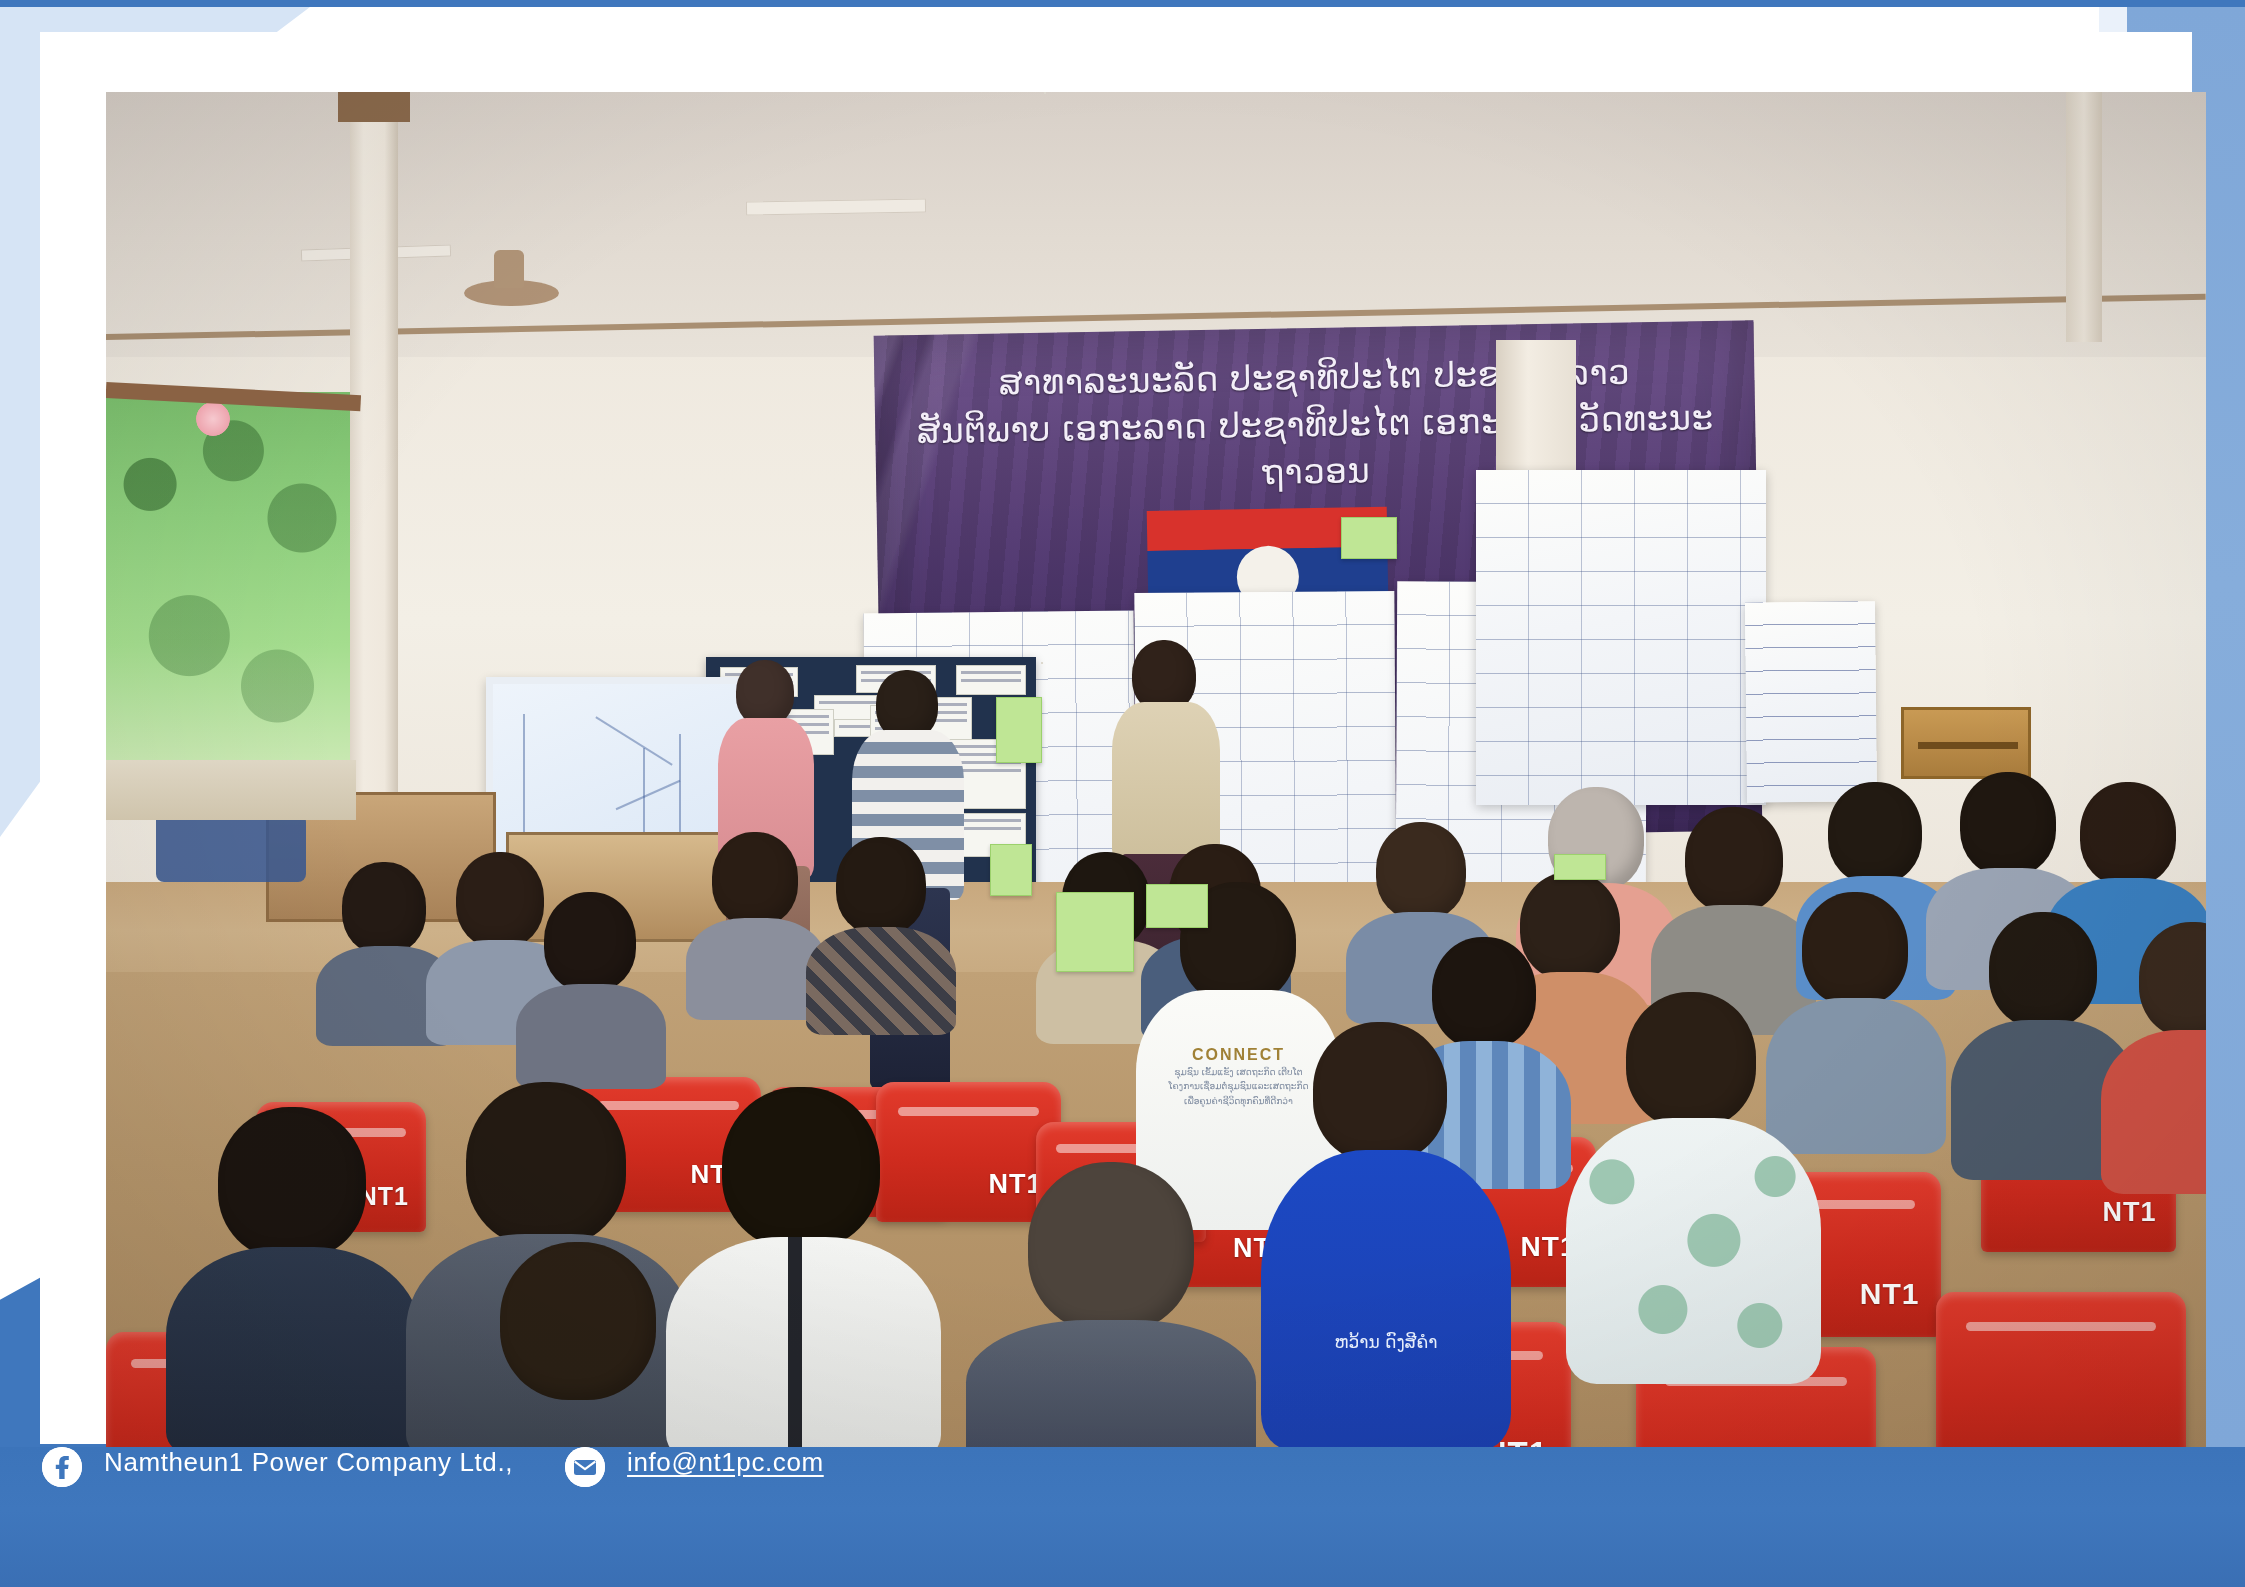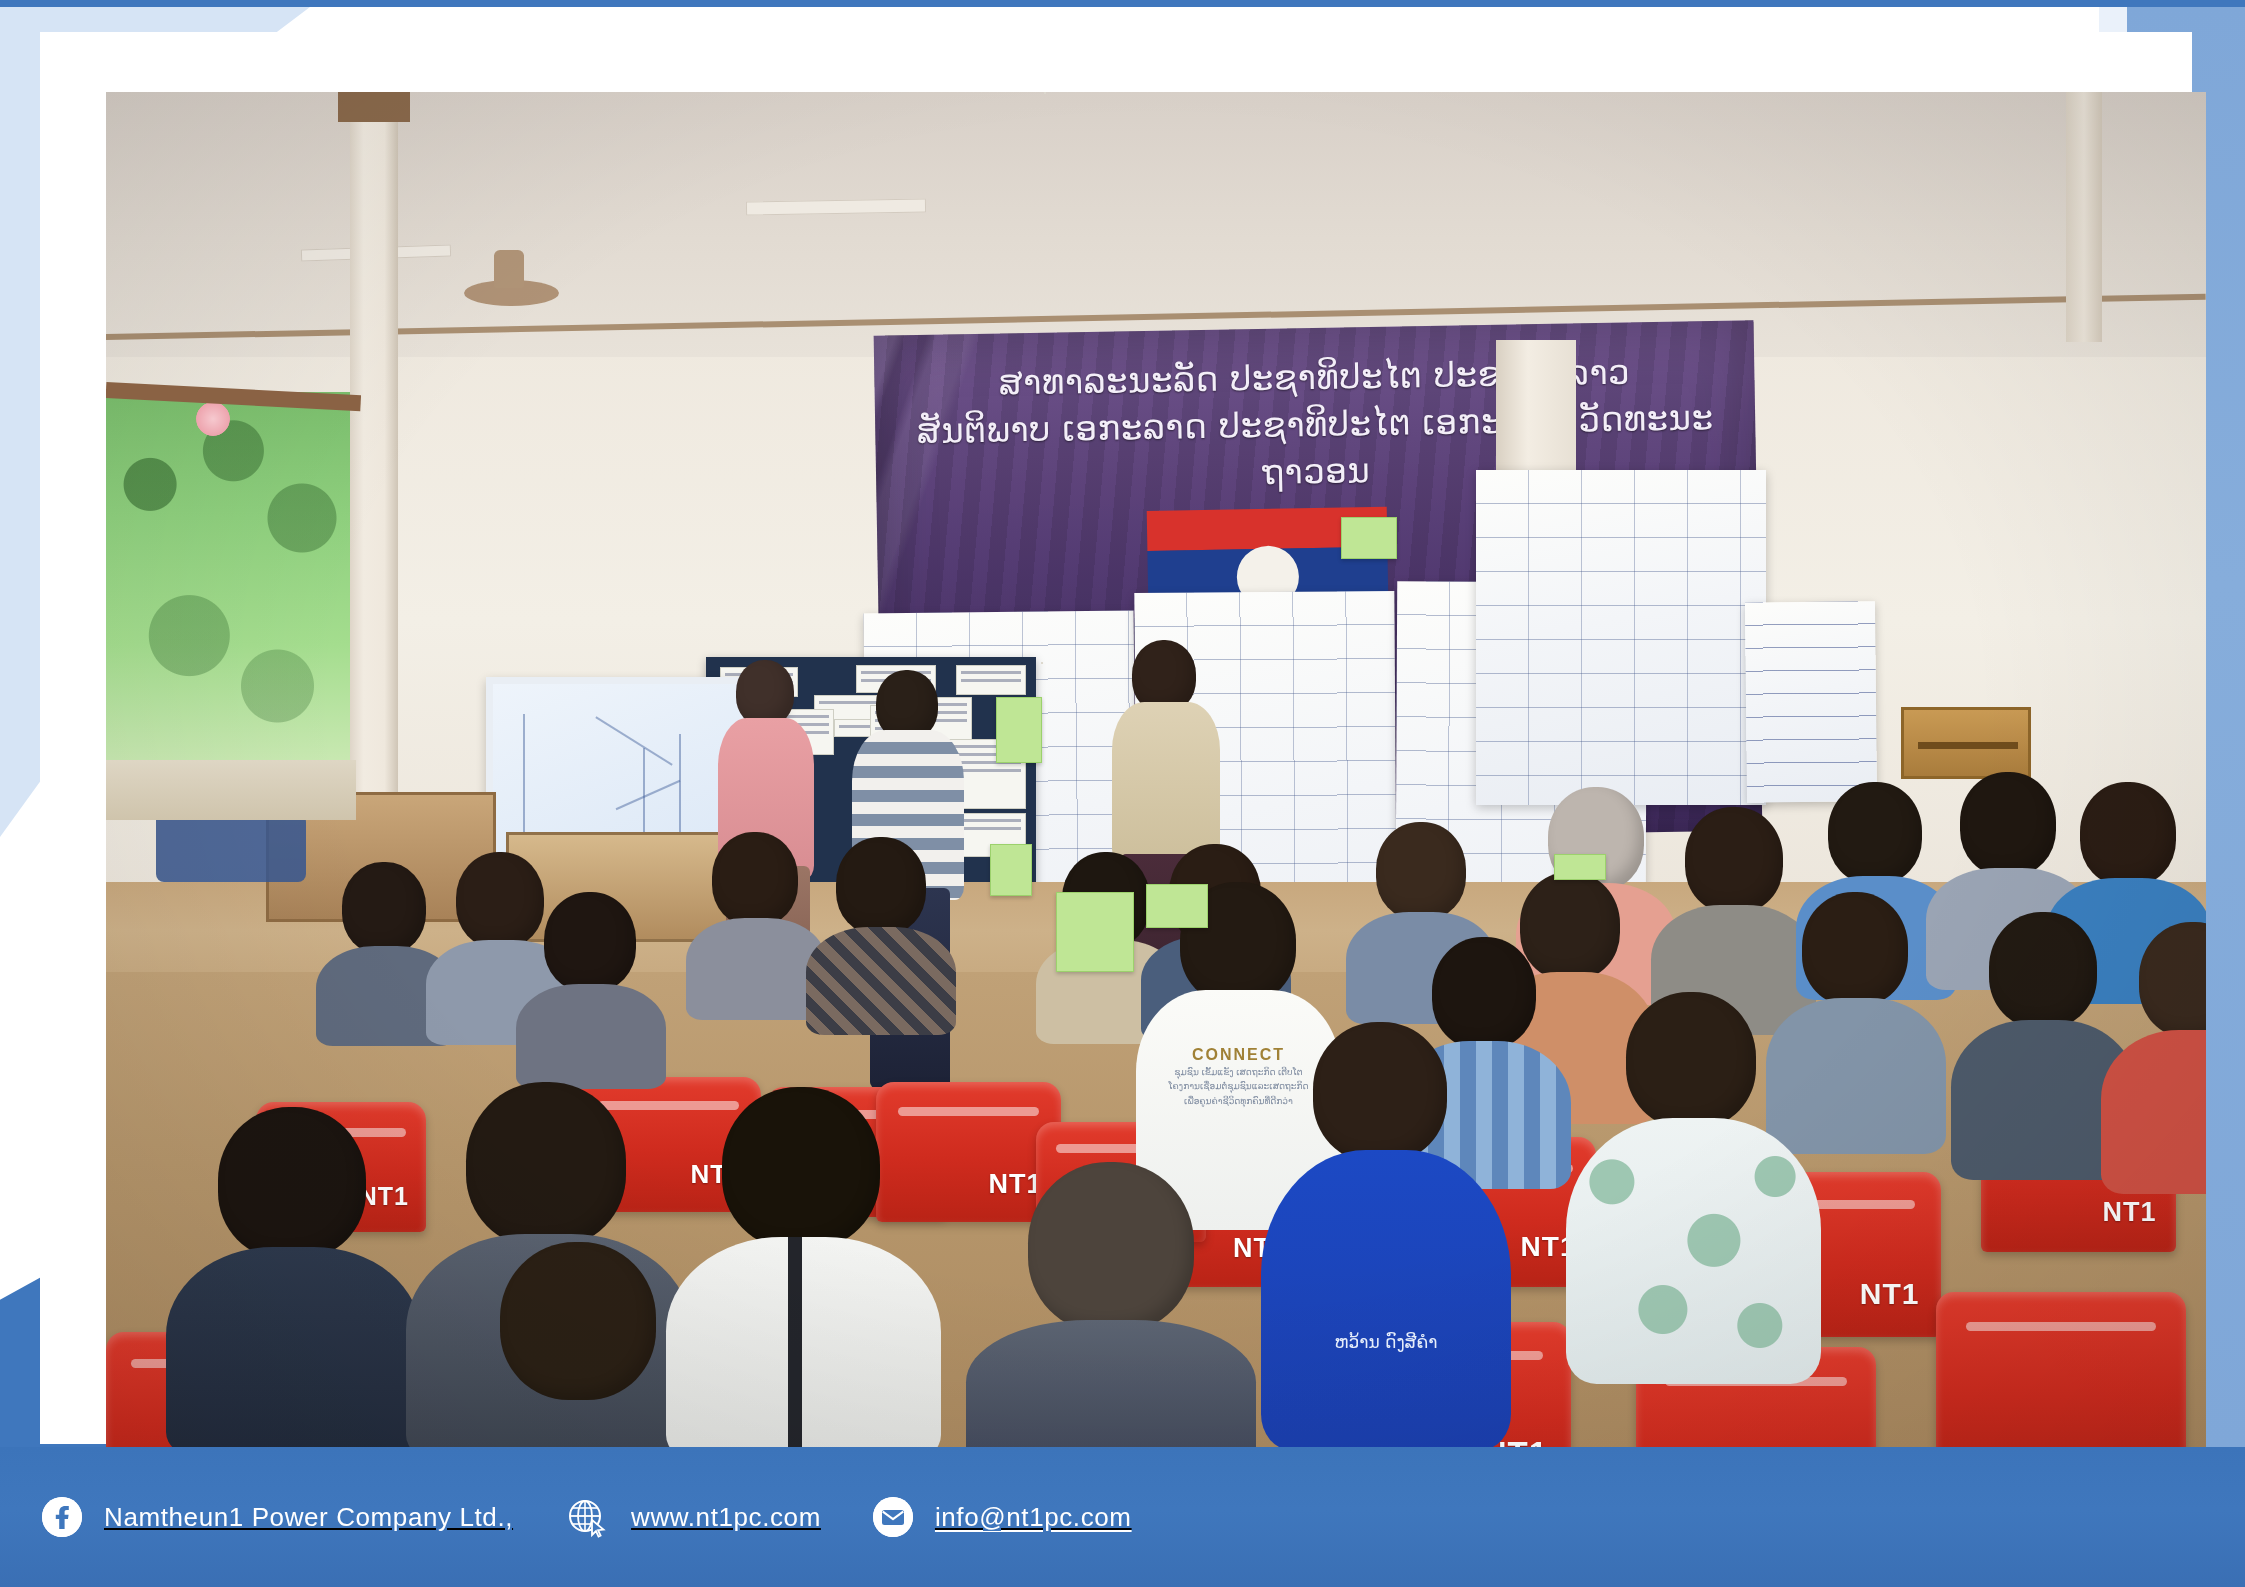--- a/index.html
+++ b/index.html
@@ -54,23 +54,22 @@
 
   
   .footer{
     position:absolute; left:0; bottom:0;
     width:2245px; height:140px;
     background:linear-gradient(180deg,#3c74ba 0%, #3f77bd 45%, #3a6fb4 100%);
     display:flex; align-items:center;
     padding-left:42px;
   }
   .footer-item{
-    display:flex; align-items:center;
+    display:flex; align-items:flex-start;
     height:100%;
-    text-decoration:underline;
   }
   .footer-item + .footer-item{ margin-left:52px; }
   .circ-icon{
     width:40px; height:40px; border-radius:50%;
     background:#ffffff;
     display:flex; align-items:center; justify-content:center;
     flex:0 0 auto;
   }
   .circ-icon svg{ display:block; }
   .footer-text{
@@ -748,34 +747,20 @@
     <div class="footer-item">
       <span class="circ-icon">
         <svg width="40" height="40" viewBox="0 0 40 40">
           <circle cx="20" cy="20" r="20" fill="#ffffff"></circle>
           <path d="M22.6 32V21.9h3.4l.6-4.2h-4V15c0-1.2.4-2.1 2.1-2.1h2.1V9.1c-.4-.06-1.9-.2-3.6-.2-3.6 0-6 2.2-6 6.2v2.6h-3.4v4.2h3.4V32h5.4z" fill="#3f77bd"></path>
         </svg>
       </span>
       <span class="footer-text">Namtheun1 Power Company Ltd.,</span>
     </div>
 
-    <div class="footer-item">
-      <span class="globe-wrap">
-        <svg width="44" height="44" viewBox="0 0 44 44">
-          <circle cx="20" cy="21" r="15" fill="none" stroke="#ffffff" stroke-width="2"></circle>
-          <ellipse cx="20" cy="21" rx="7" ry="15" fill="none" stroke="#ffffff" stroke-width="1.8"></ellipse>
-          <line x1="5" y1="21" x2="35" y2="21" stroke="#ffffff" stroke-width="1.8"></line>
-          <line x1="7.5" y1="13" x2="32.5" y2="13" stroke="#ffffff" stroke-width="1.6"></line>
-          <line x1="7.5" y1="29" x2="32.5" y2="29" stroke="#ffffff" stroke-width="1.6"></line>
-          <line x1="20" y1="6" x2="20" y2="36" stroke="#ffffff" stroke-width="1.6"></line>
-          <path d="M27 25 L27 40 L31 36 L33.5 41.5 L35.6 40.5 L33.1 35.2 L38.5 34.6 Z" fill="#3f77bd" stroke="#ffffff" stroke-width="1.8"></path>
-        </svg>
-      </span>
-      <span class="footer-text">www.nt1pc.com</span>
-    </div>
 
     <div class="footer-item">
       <span class="circ-icon">
         <svg width="40" height="40" viewBox="0 0 40 40">
           <circle cx="20" cy="20" r="20" fill="#ffffff"></circle>
           <rect x="9" y="13" width="22" height="15" rx="2.5" fill="#3f77bd"></rect>
           <path d="M9.8 14.6 L20 22.2 L30.2 14.6" fill="none" stroke="#ffffff" stroke-width="2.1" stroke-linejoin="round"></path>
         </svg>
       </span>
       <a class="footer-text link" href="#" style="color:#fff">info@nt1pc.com</a>

